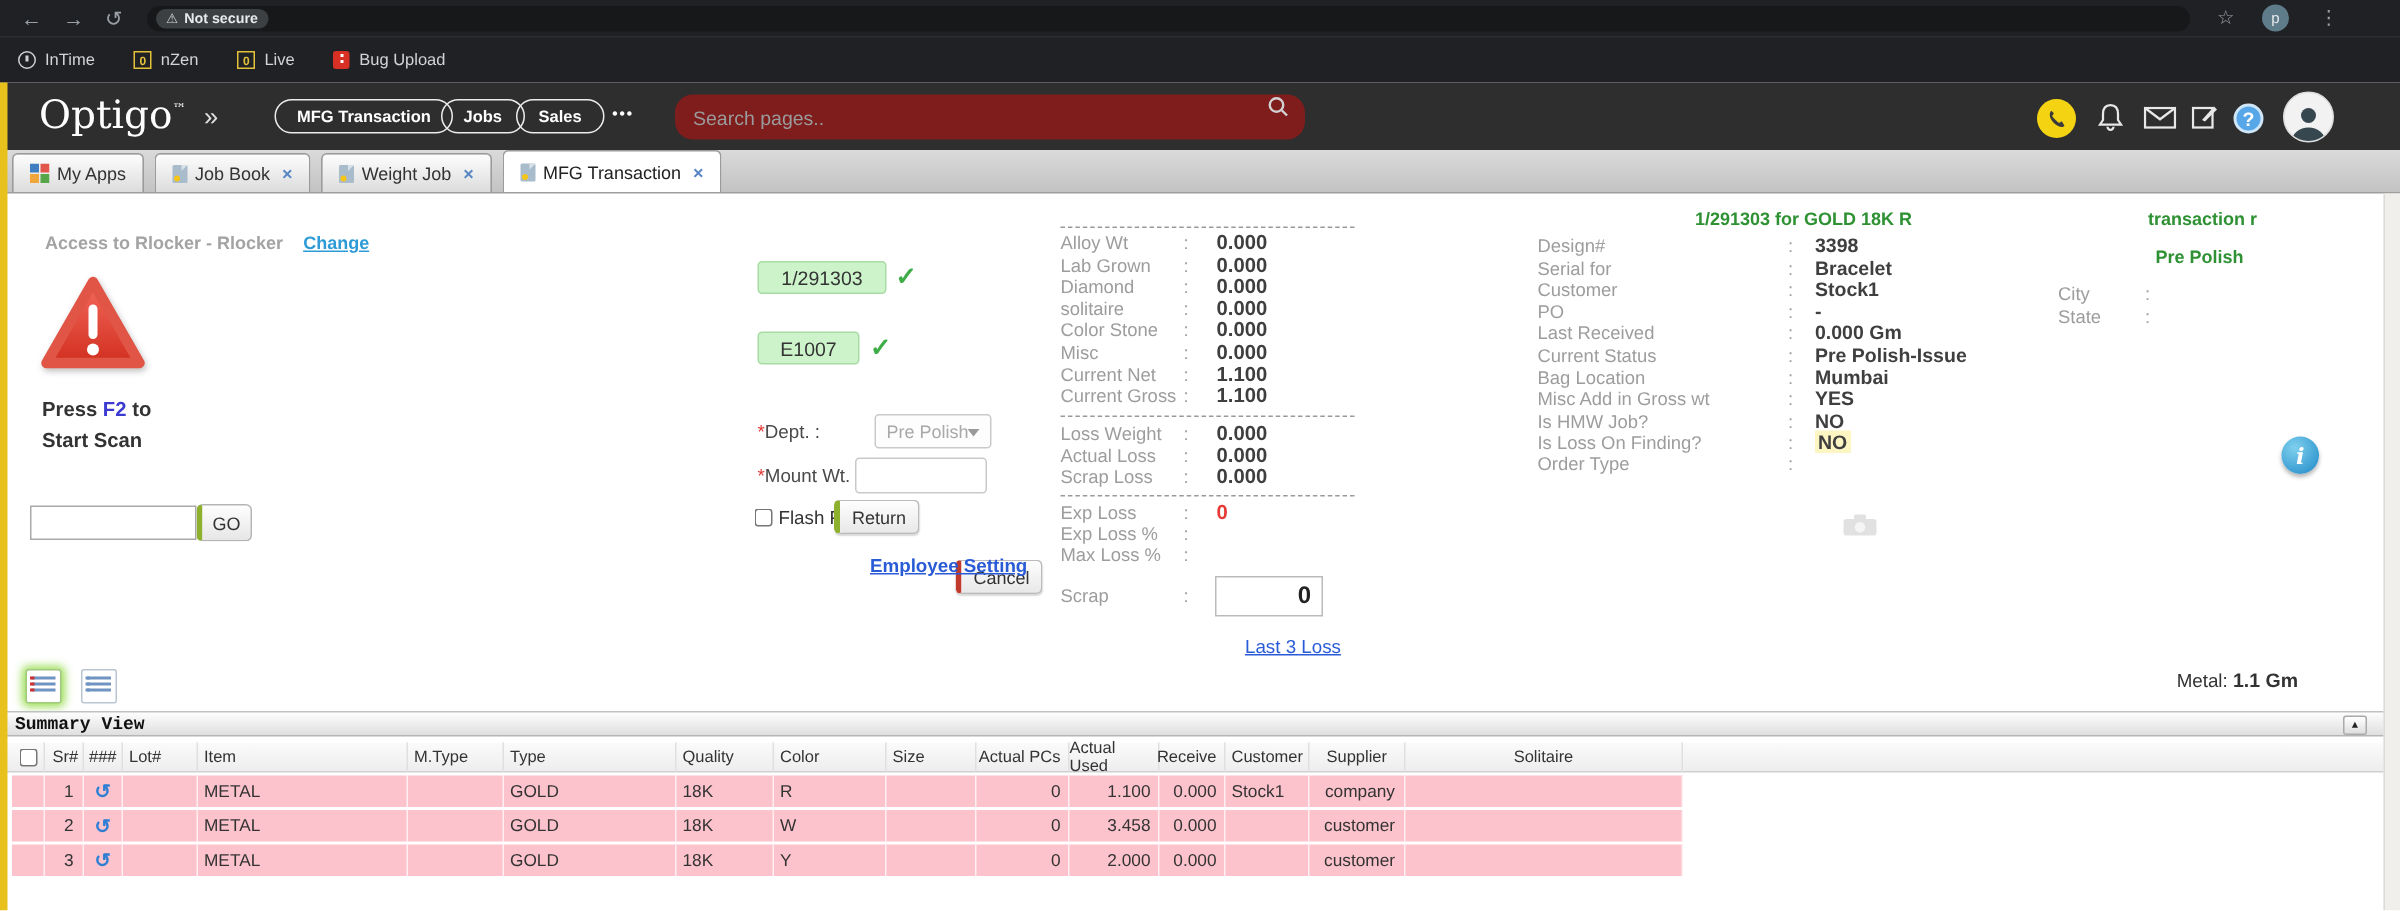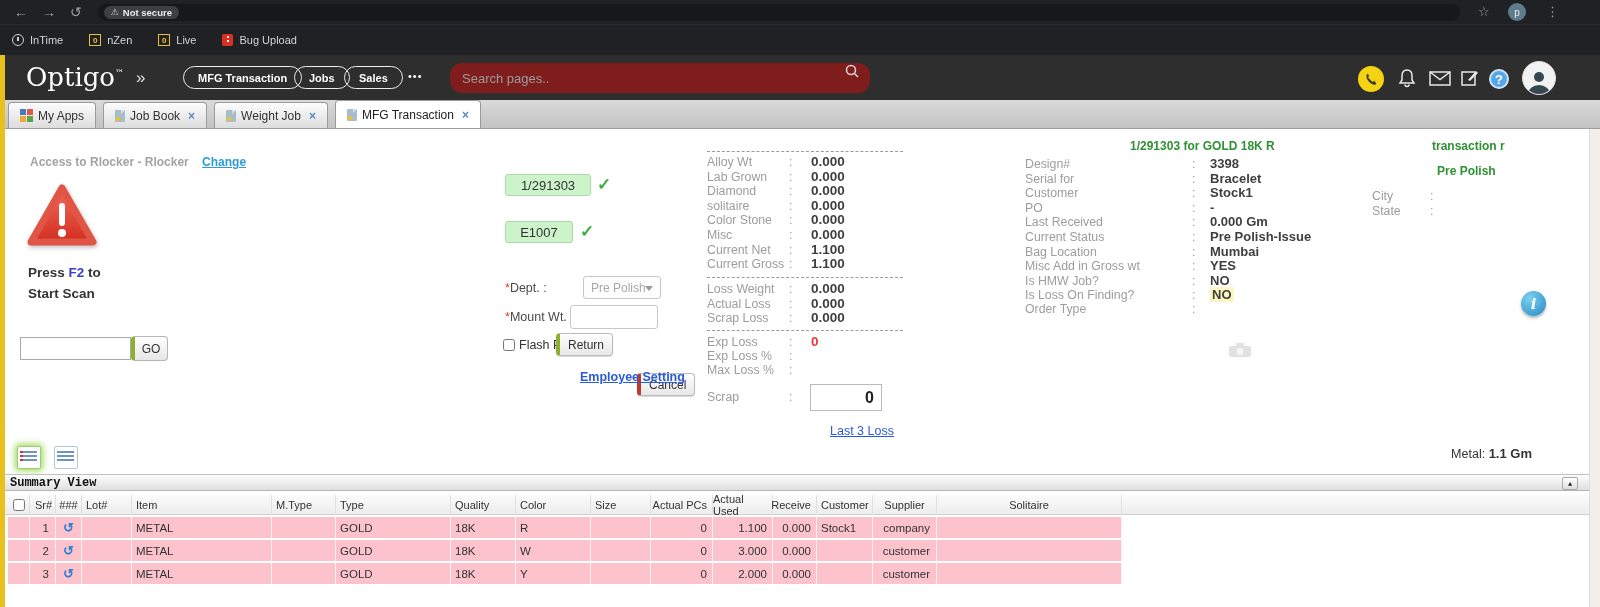--- a/index.html
+++ b/index.html
@@ -534,21 +534,21 @@
       <span class="undo">↺</span>
     </span>
   <span class="tc c-lot"></span>
   <span class="tc c-item">METAL</span>
   <span class="tc c-mtype"></span>
   <span class="tc c-type">GOLD</span>
   <span class="tc c-qual">18K</span>
   <span class="tc c-color">W</span>
   <span class="tc c-size"></span>
   <span class="tc c-apcs">0</span>
-  <span class="tc c-aused">3.000</span>
+  <span class="tc c-aused">3.458</span>
   <span class="tc c-recv">0.000</span>
   <span class="tc c-cust"></span>
   <span class="tc c-supp">customer</span>
   <span class="tc c-sol"></span>
 </div>
 <div id="row-2" class="trow">
   <span class="tc c-sel"></span>
   <span class="tc c-sr">3</span>
   <span class="tc c-hash">
       <span class="undo">↺</span>

